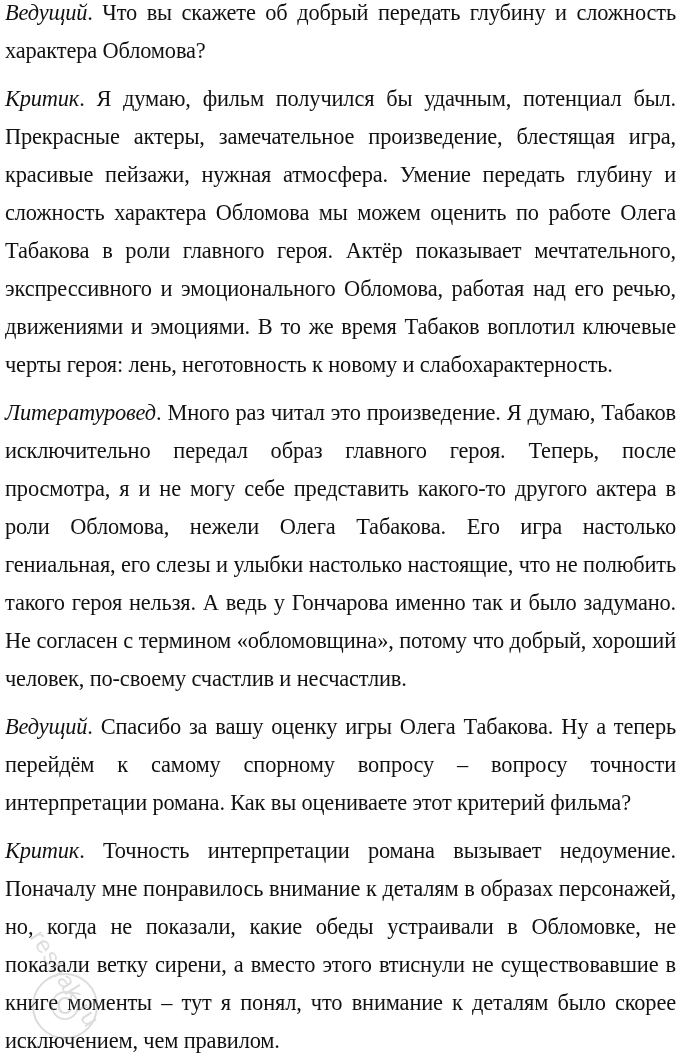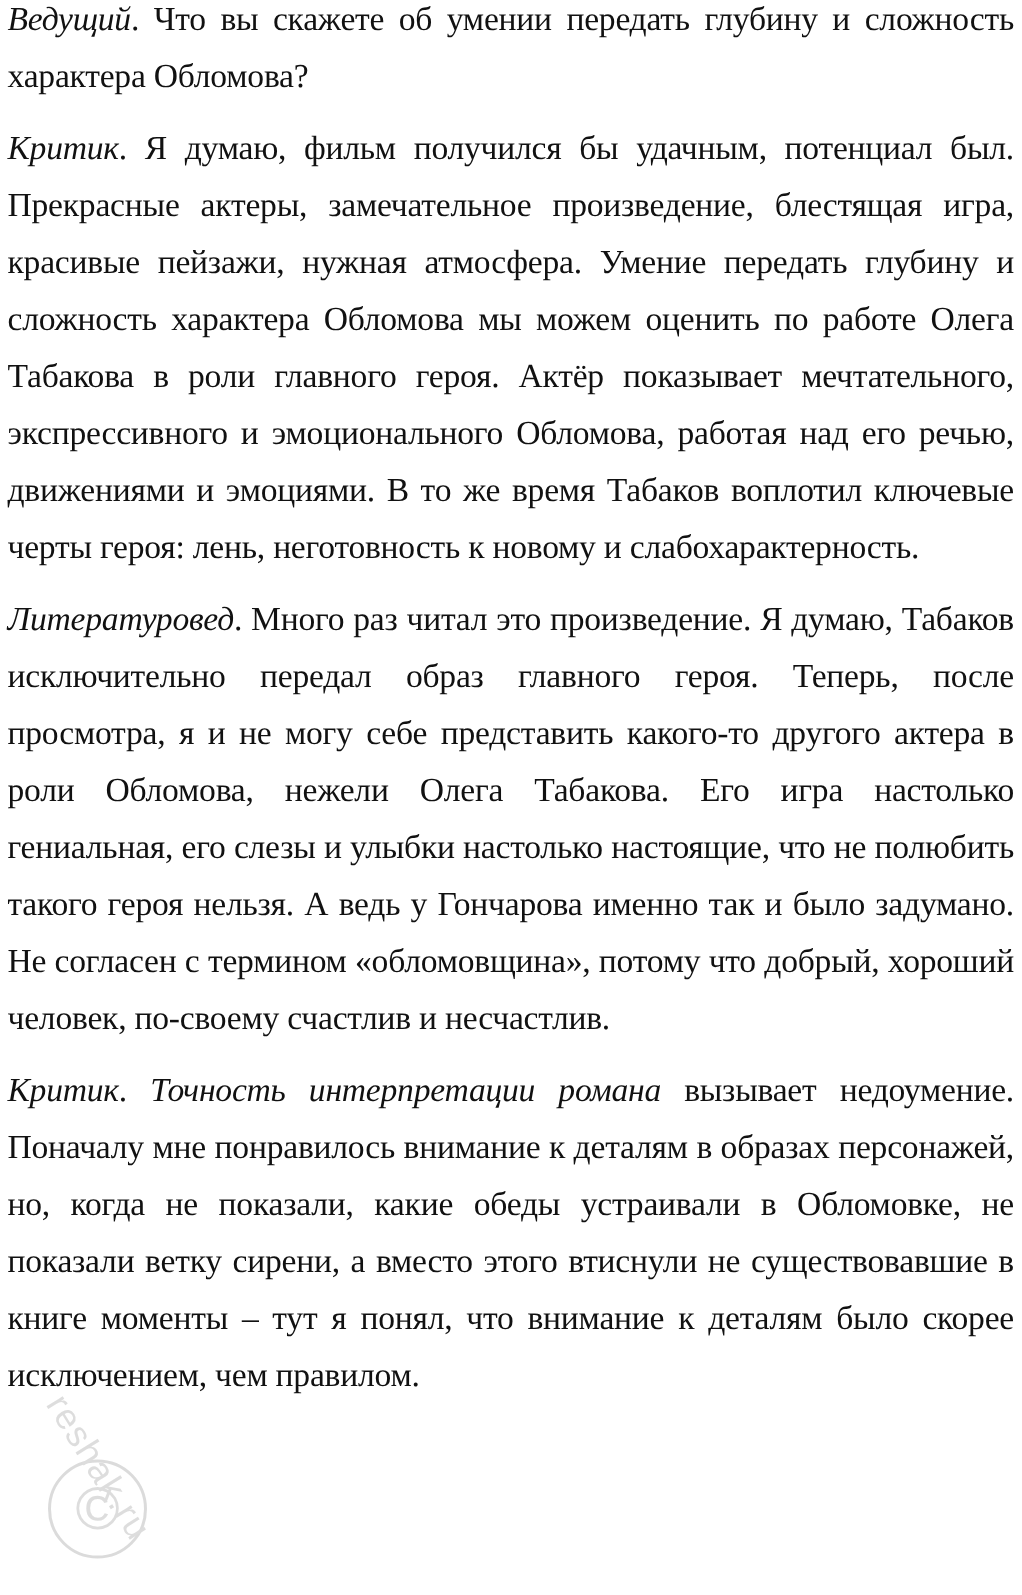--- a/index.html
+++ b/index.html
@@ -26,21 +26,21 @@
       line-height: 38px;
       text-align: justify;
       margin: 0 0 10px 0;
       letter-spacing: -0.15px;
     }
     .para:first-child { margin-top: -6px; }
     .speaker {
       font-weight: normal;
       font-style: italic;
     }
-    .ital { font-style: italic; }
+    .ital { }
     .watermark {
       position: absolute;
       left: 18px;
       top: 935px;
       width: 120px;
       height: 120px;
       pointer-events: none;
       opacity: 0.35;
     }
     .wm-circle {
@@ -75,26 +75,27 @@
       transform: rotate(58deg);
       transform-origin: 0 0;
       left: 30px;
       letter-spacing: 1px;
     }
   </style>
 </head>
 <body>
 
 <div class="page">
-  <p class="para"><span class="speaker">Ведущий</span><span>.</span><span> Что вы скажете об умении передать глубину и сложность характера Обломова?</span></p>
+  <p class="para"><span class="speaker">Ведущий</span><span>.</span><span> Что вы скажете об добрый передать глубину и сложность характера Обломова?</span></p>
 
   <p class="para"><span class="speaker">Критик</span><span>.</span><span> Я думаю, фильм получился бы удачным, потенциал был. Прекрасные актеры, замечательное произведение, блестящая игра, красивые пейзажи, нужная атмосфера. Умение передать глубину и сложность характера Обломова мы можем оценить по работе Олега Табакова в роли главного героя. Актёр показывает мечтательного, экспрессивного и эмоционального Обломова, работая над его речью, движениями и эмоциями. В то же время Табаков воплотил ключевые черты героя: лень, неготовность к новому и слабохарактерность.</span></p>
 
   <p class="para"><span class="speaker">Литературовед</span><span>.</span><span> Много раз читал это произведение. Я думаю, Табаков исключительно передал образ главного героя. Теперь, после просмотра, я и не могу себе представить какого-то другого актера в роли Обломова, нежели Олега Табакова. Его игра настолько гениальная, его слезы и улыбки настолько настоящие, что не полюбить такого героя нельзя. А ведь у Гончарова именно так и было задумано. Не согласен с термином «обломовщина», потому что добрый, хороший человек, по-своему счастлив и несчастлив.</span></p>
 
+  <p class="para"><span class="speaker">Ведущий</span><span>.</span><span> Спасибо за вашу оценку игры Олега Табакова. Ну а теперь перейдём к самому спорному вопросу – вопросу точности интерпретации романа. Как вы оцениваете этот критерий фильма?</span></p>
 
   <p class="para"><span class="speaker">Критик</span><span>.</span><span class="ital"> Точность интерпретации романа</span><span> вызывает недоумение. Поначалу мне понравилось внимание к деталям в образах персонажей, но, когда не показали, какие обеды устраивали в Обломовке, не показали ветку сирени, а вместо этого втиснули не существовавшие в книге моменты – тут я понял, что внимание к деталям было скорее исключением, чем правилом.</span></p>
 </div>
 
 <div class="watermark">
   <div class="wm-circle"></div>
   <div class="wm-c">©</div>
   <div class="wm-text">reshak.ru</div>
 </div>
 

